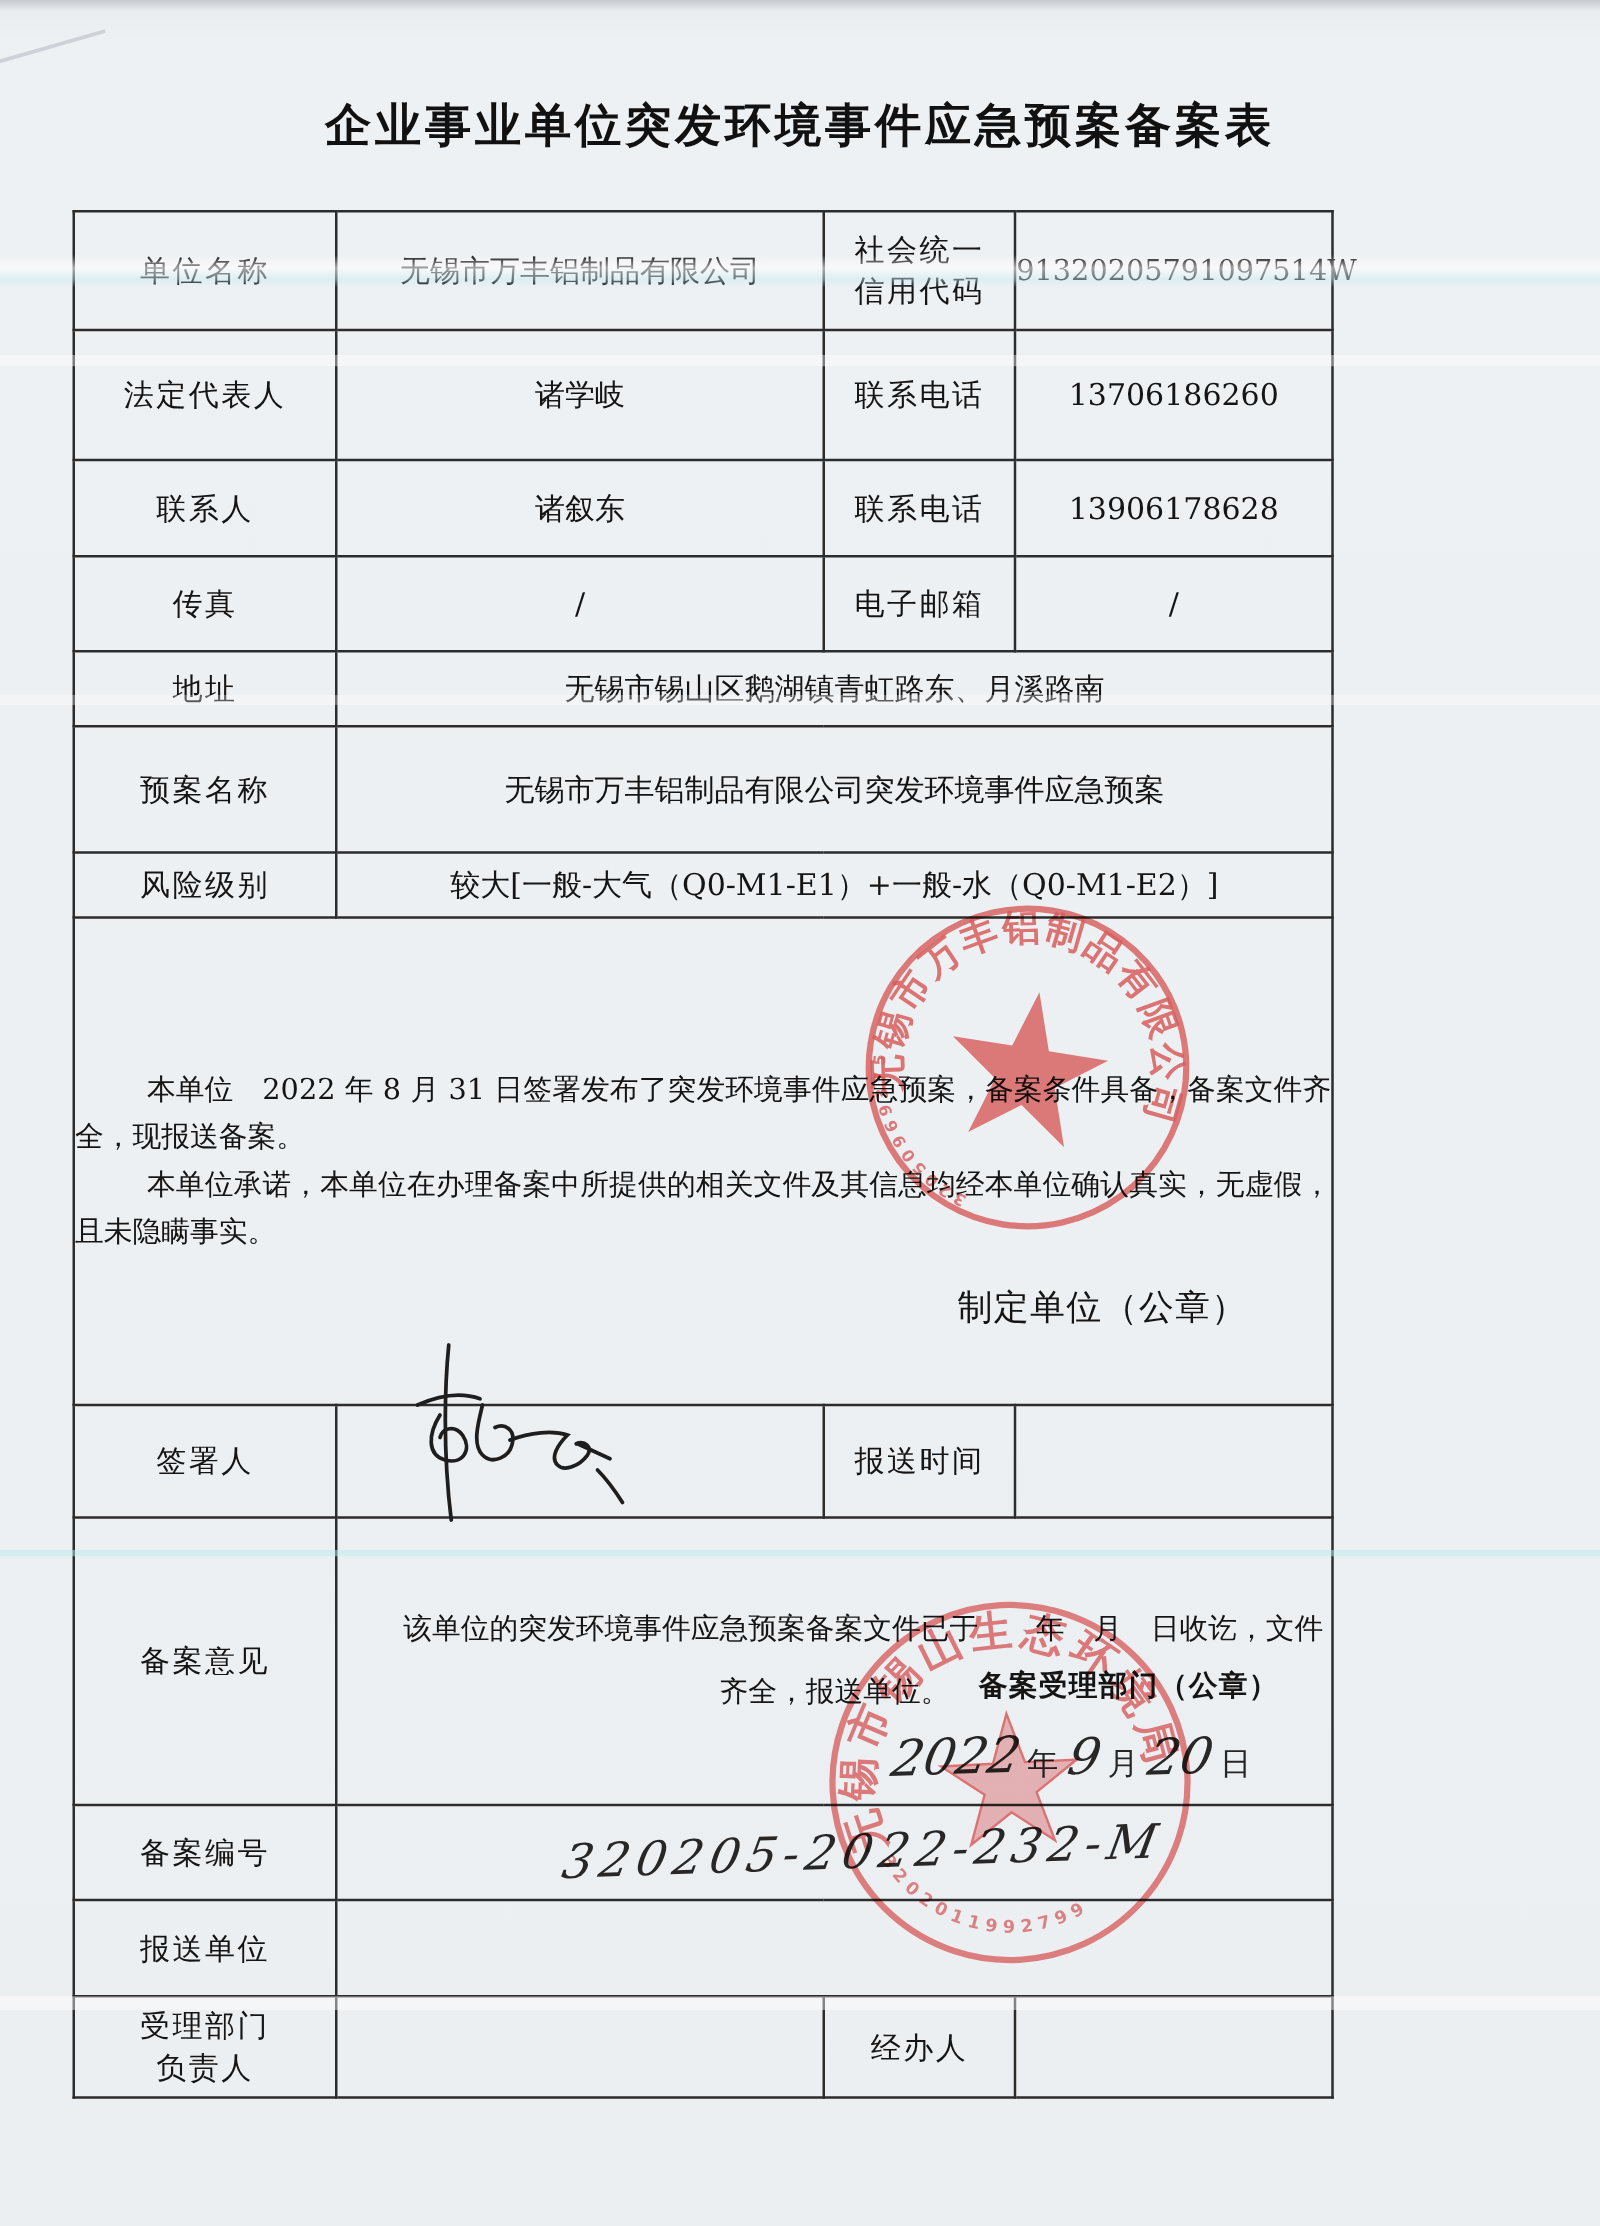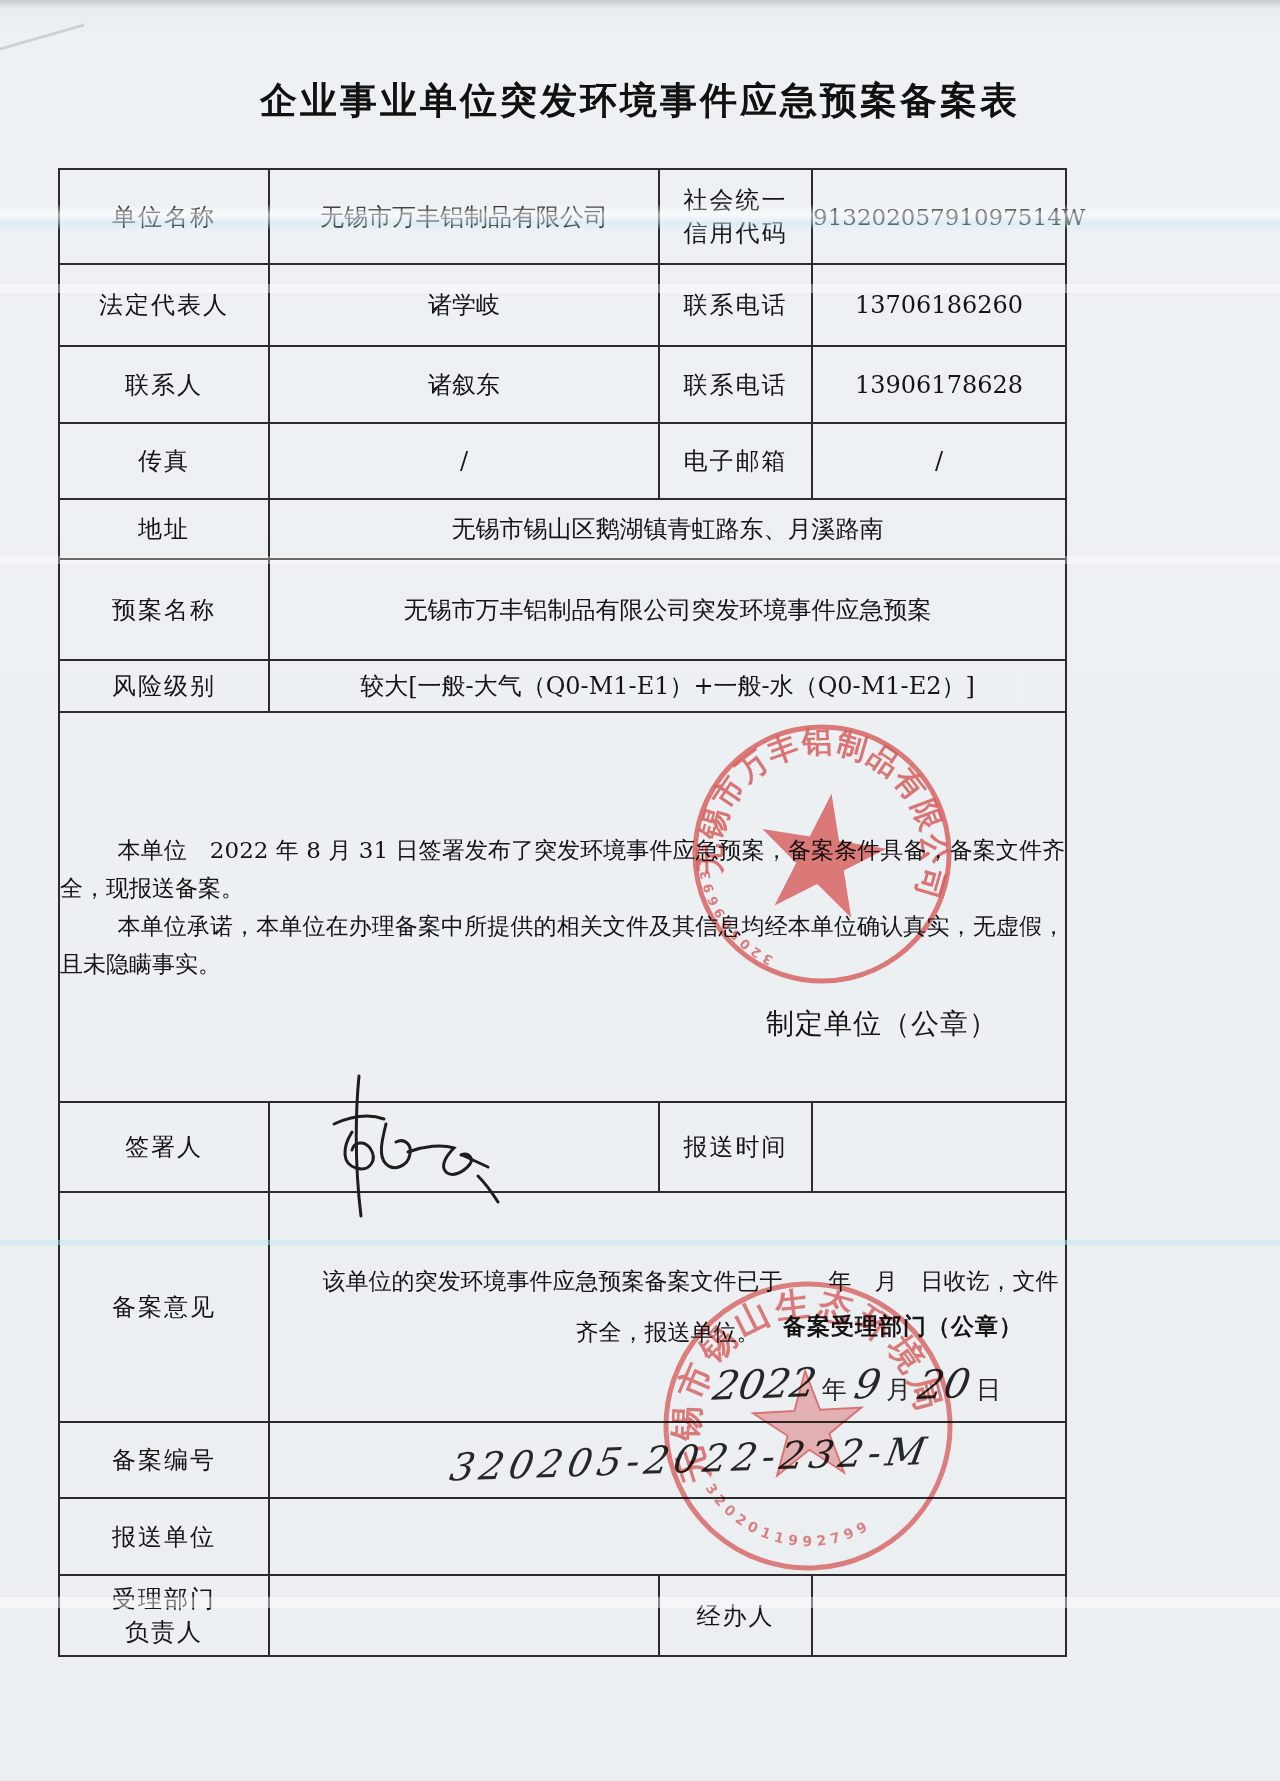--- a/index.html
+++ b/index.html
@@ -85,21 +85,21 @@
     <tbody>
         <tr style="height:95px">
       <td class="lab">单位名称</td>
       <td>无锡市万丰铝制品有限公司</td>
       <td class="lab two-line">
         <div>社会统一</div>
         <div>信用代码</div>
       </td>
       <td style="font-size:23px;">91320205791097514W</td>
     </tr>
-    <tr style="height:82px">
+    <tr style="height:104px">
       <td class="lab">法定代表人</td>
       <td>诸学岐</td>
       <td class="lab">联系电话</td>
       <td>13706186260</td>
     </tr>
     <tr style="height:77px">
       <td class="lab">联系人</td>
       <td>诸叙东</td>
       <td class="lab">联系电话</td>
       <td>13906178628</td>

